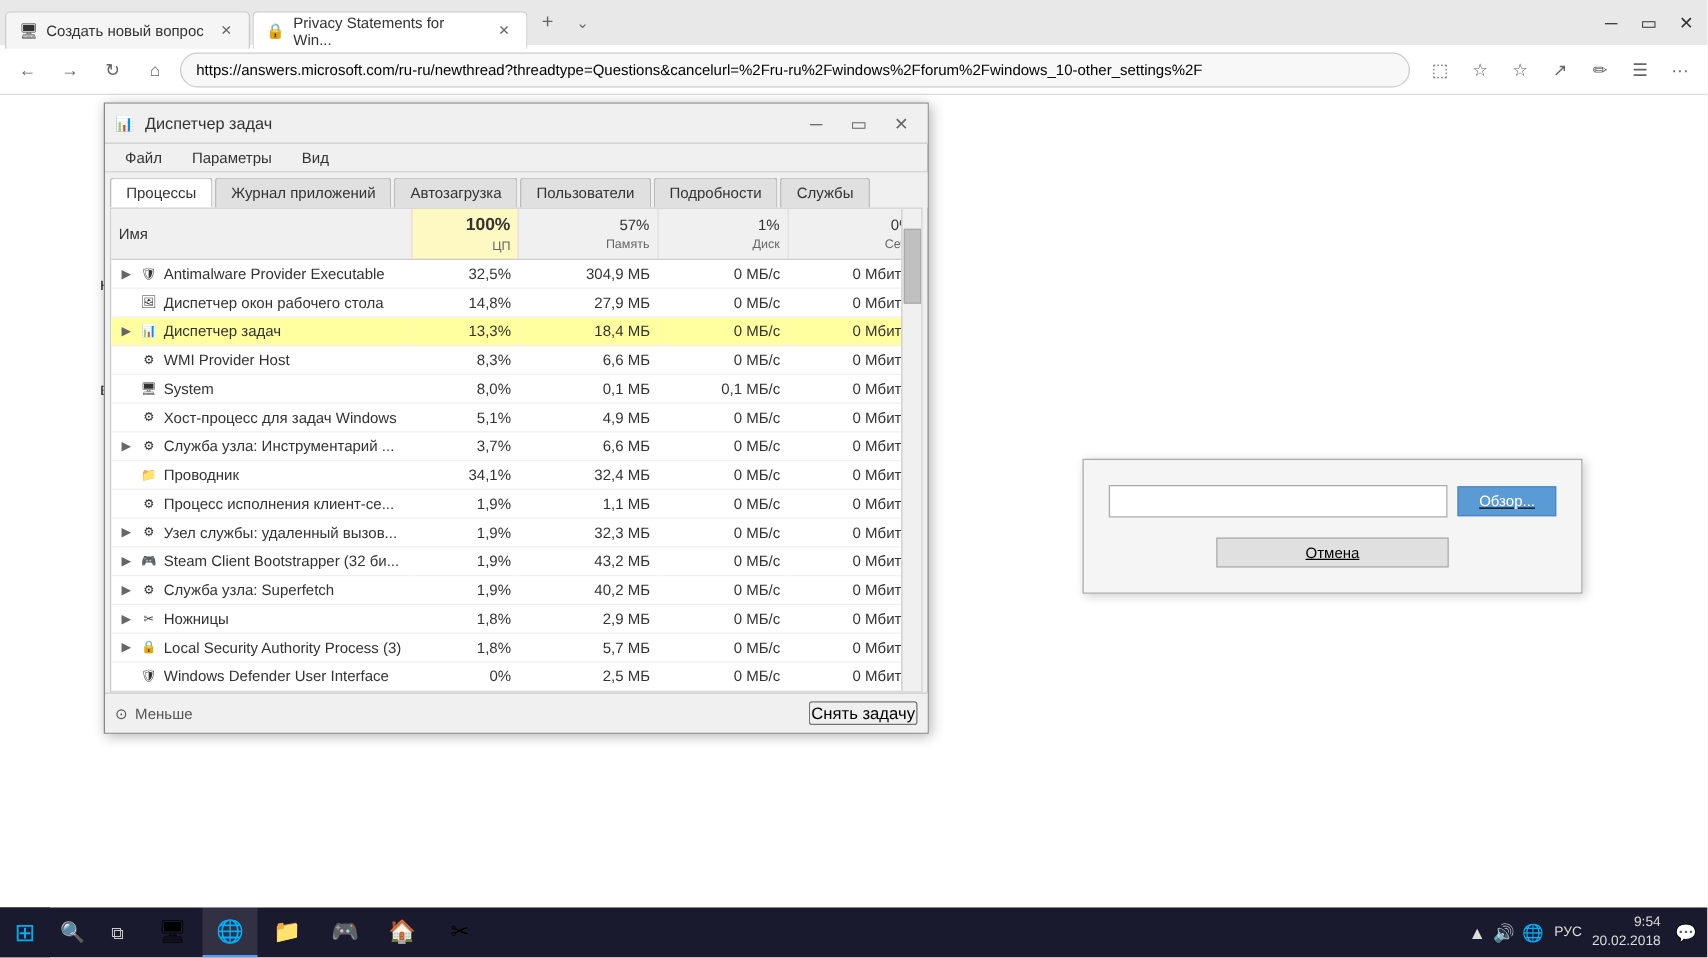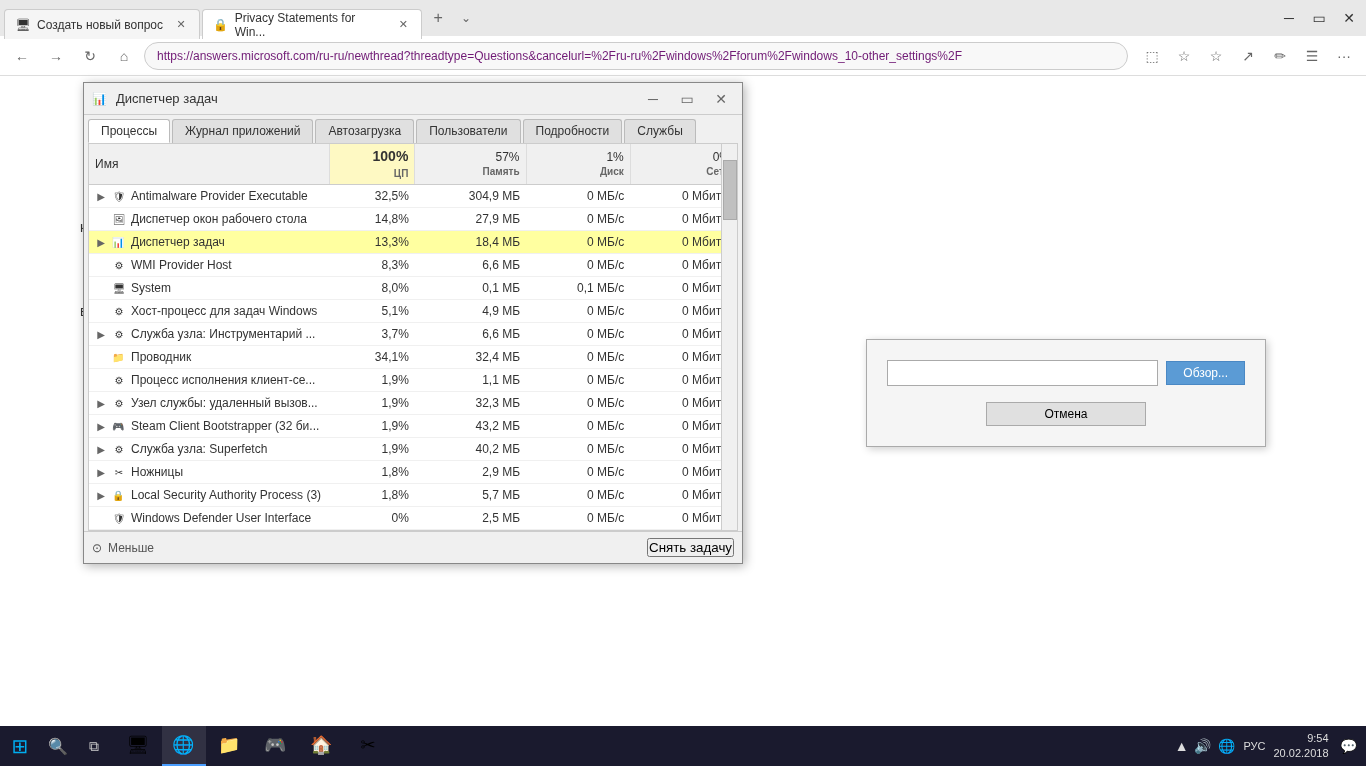--- a/index.html
+++ b/index.html
@@ -65,21 +65,21 @@
       gap: 6px;
     }
     .nav-btn { width:28px;height:28px;display:flex;align-items:center;justify-content:center;cursor:pointer;color:#666;font-size:14px; }
     .address-input {
       flex: 1;
       height: 28px;
       border: 1px solid #ccc;
       border-radius: 14px;
       padding: 0 12px;
       font-size: 12px;
-      color: #701a75;
+      color: #000000;
       background: #f8f8f8;
       outline: none;
     }
     .toolbar-icons { display:flex; gap:4px; margin-left:4px; }
     .toolbar-icon { width:28px;height:28px;display:flex;align-items:center;justify-content:center;cursor:pointer;font-size:14px;color:#666; }
 
     .dialog-input-row {
       display: flex;
       align-items: center;
       gap: 8px;
@@ -201,21 +201,21 @@
       width: 240px;
     }
     .tm-thead .pct-highlight {
       background: #e8a0a0;
       font-weight: bold;
       font-size: 14px;
     }
     .tm-thead .sub-label {
       font-size: 10px;
       color: #666;
-      font-weight: bold;
+      font-weight: normal;
     }
 
     .tm-tbody tr {
       border-bottom: 1px solid #f0f0f0;
     }
     .tm-tbody tr.highlighted { background: #ffffa0; }
 
     .tm-tbody td {
       padding: 3px 6px;
       text-align: right;
@@ -348,28 +348,29 @@
     }
     .bg-text-content {
       padding: 60px 80px;
       max-width: 900px;
       color: #333;
       font-size: 14px;
       line-height: 1.7;
     }
     .bg-dialog {
       position: absolute;
-      top: 263px;
+      top: 291px;
       right: 100px;
       width: 400px;
       background: #f5f5f5;
       border: 1px solid #aaa;
       padding: 20px;
       box-shadow: 2px 2px 8px rgba(0,0,0,0.2);
       z-index: 2;
+      text-decoration: underline;
     }
   </style>
 </head>
 <body>
 
 <div class="browser-chrome">
   <div class="tab-bar">
 
     <div class="tab">
       <span class="tab-favicon">🖥</span>
@@ -415,35 +416,40 @@
     <div style="margin-bottom:60px;"></div>
     <p>всё равно будет от худа-то шкрябать эти 100 %</p>
   </div>
 
   <div class="bg-dialog">
     <div class="dialog-input-row">
       <input class="dialog-input" style="">
       <button class="dialog-btn browse">Обзор...</button>
     </div>
     <div class="dialog-actions">
-      <button class="dialog-btn" style="width:160px;">Отмена</button>
+      <button class="dialog-btn" style="width:186px;">Отмена</button>
     </div>
   </div>
 </div>
 
 <div class="task-manager">
 
   <div class="tm-titlebar">
     <span class="tm-title-icon">📊</span>
     <span class="tm-title-text">Диспетчер задач</span>
     <div class="tm-winbtn">─</div>
     <div class="tm-winbtn">▭</div>
     <div class="tm-winbtn close">✕</div>
   </div>
 
+  <div class="tm-menubar">
+    <div class="tm-menu-item">Файл</div>
+    <div class="tm-menu-item">Параметры</div>
+    <div class="tm-menu-item">Вид</div>
+  </div>
 
   <div class="tm-tabs">
     <div class="tm-tab active">Процессы</div>
     <div class="tm-tab">Журнал приложений</div>
     <div class="tm-tab">Автозагрузка</div>
     <div class="tm-tab">Пользователи</div>
     <div class="tm-tab">Подробности</div>
     <div class="tm-tab">Службы</div>
   </div>
 

